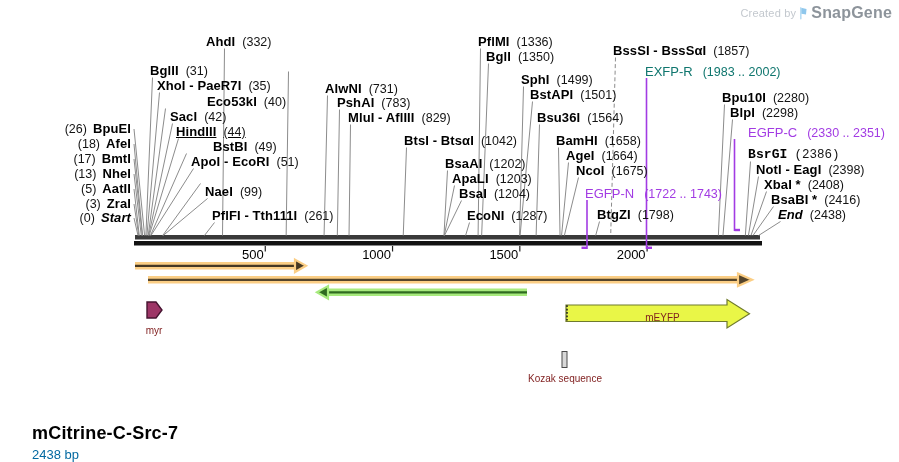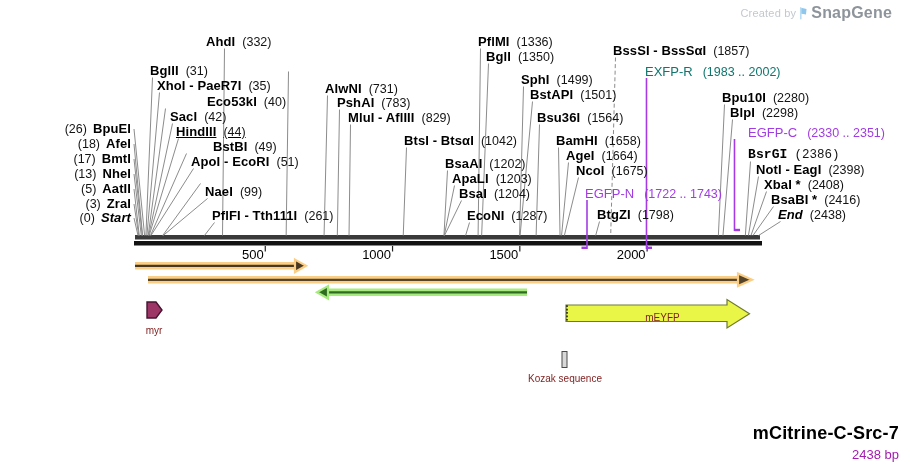--- a/index.html
+++ b/index.html
@@ -12,23 +12,23 @@
   .site.it .nm{font-style:italic;}
   .site .no{font-size:12.5px;color:#141414;margin-left:7px;font-weight:normal;}
   .site .no.first{margin-left:0;margin-right:6px;}
   .primer{position:absolute;white-space:nowrap;font-size:13px;line-height:13px;pointer-events:auto;}
   .primer .no{margin-left:10px;font-size:12.5px;}
   .flabel{position:absolute;font-size:10px;line-height:14px;color:#7f1d1d;transform:translateX(-50%);white-space:nowrap;}
   .credit{position:absolute;top:4px;right:7px;display:flex;align-items:center;gap:3px;}
   .credit-by{font-size:11px;color:#c3c8ce;letter-spacing:.2px;}
   .credit-brand{font-size:16px;color:#8d949b;font-weight:bold;letter-spacing:.2px;}
   .logo{display:inline-flex;align-items:center;}
-  .title-block{position:absolute;left:0;right:0;top:423px;text-align:right;}
+  .title-block{position:absolute;left:0;right:0;top:423px;text-align:left;padding-left:32px;}
   .title{font-size:18px;font-weight:bold;color:#000;letter-spacing:.2px;}
-  .subtitle{font-size:13px;color:#a21caf;margin-top:3px;}
+  .subtitle{font-size:13px;color:#0369a1;margin-top:3px;}
 </style>
 </head>
 <body>
 
 <div class="canvas">
   <div class="credit">
     <span class="credit-by">Created by</span>
     <span class="logo">
       <svg width="9" height="13" viewBox="0 0 9 13">
         <polygon points="1,0.5 7.5,2 7,7.5 1,6.5" fill="#8FC7EC"></polygon>

